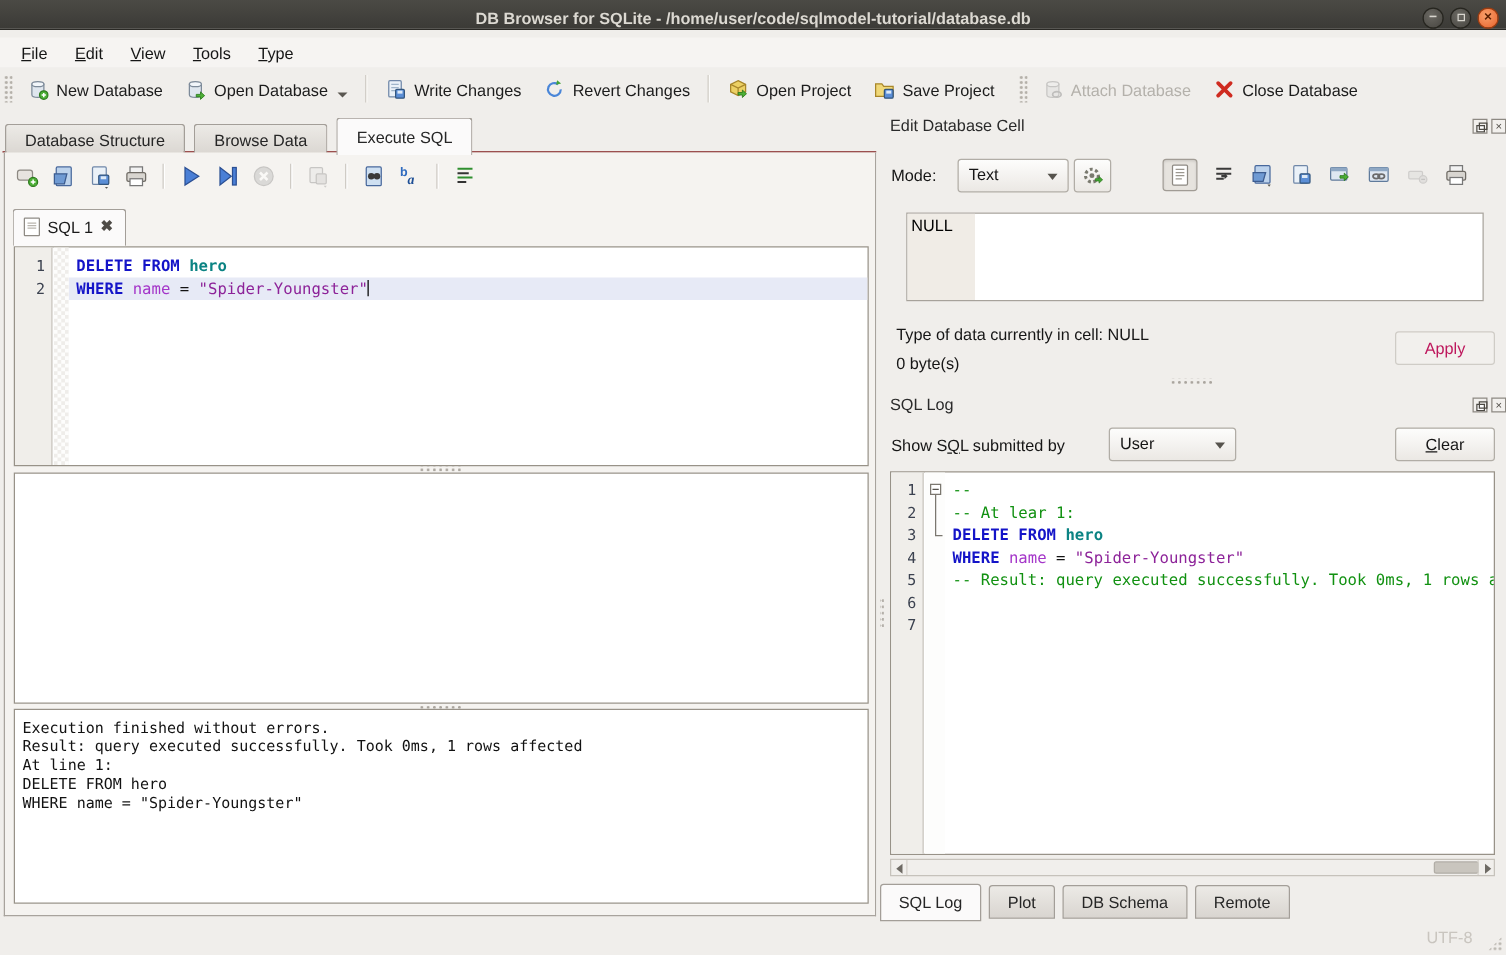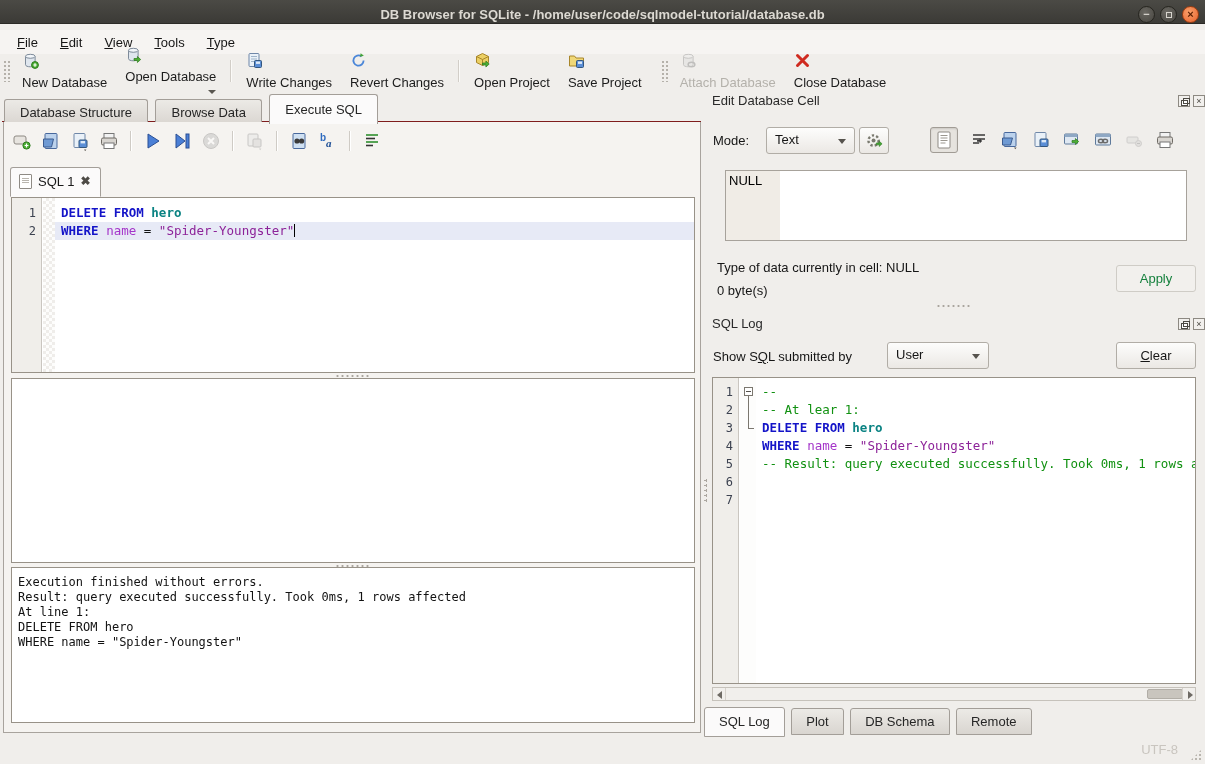--- a/index.html
+++ b/index.html
@@ -22,21 +22,21 @@
   .menubar { position:absolute; top:30px; left:0; right:0; height:24px; background:#f6f4f2;
     display:flex; align-items:center; padding-left:6px; font-size:13px; }
   .menu-item { display:inline-block; padding:3px 11px; color:#161616; }
   .menu-item::first-letter { text-decoration:underline; }
   
   .toolbar { position:absolute; top:54px; left:0; right:0; height:34px; background:#f0eeeb;
     display:flex; align-items:center; font-size:13px; }
   .tb-handle { width:7px; height:22px; margin:0 3px;
     background:radial-gradient(circle, #b5b1aa 1px, transparent 1.3px) 0 0/4px 4px; }
   .tb-sep { width:0; height:22px; border-left:1px solid #d2cec8; border-right:1px solid #fbfaf8; margin:0 5px; }
-  .tb-btn { display:flex; align-items:flex-start; gap:6px; padding:4px 9px; color:#1c1c1c; cursor:default;flex-direction:column; }
+  .tb-btn { display:flex; align-items:flex-end; gap:6px; padding:4px 9px; color:#1c1c1c; cursor:default; }
   .tb-btn.disabled { color:#b4b1ab; }
   .tb-btn.disabled svg { opacity:.4; filter:grayscale(1); }
   .tb-caret { width:0; height:0; border-left:4px solid transparent; border-right:4px solid transparent;
     border-top:4px solid #5a5751; margin-left:2px; align-self:flex-end; margin-bottom:2px; }
   .icon16 { width:17px; height:17px; flex:0 0 auto; }
   
   .tabbar { position:absolute; top:93px; left:2px; width:701px; height:29px; border-bottom:1px solid #7f1d1d; }
   .tab { position:relative; display:inline-block; margin:3px 1px -1px 2px; padding:5px 15px 5px 15px;
     background:linear-gradient(#eceae6,#d9d5d0); border:1px solid #a39e98; border-bottom:none;
     border-radius:3px 3px 0 0; font-size:13px; color:#262626; top:1px; }
@@ -97,21 +97,21 @@
   .dock-btn.restore::before { content:""; position:absolute; left:2px; top:4px; width:5px; height:4px; border:1px solid #4c4943; background:#fff; }
   .dock-btn.restore::after { content:""; position:absolute; left:4px; top:2px; width:5px; height:4px; border:1px solid #4c4943; }
   .label13 { position:absolute; font-size:13px; color:#161616; }
   .select { position:absolute; height:27px; border:1px solid #b1ada6; border-radius:3px;
     background:linear-gradient(#fdfdfc,#ebe8e4); font-size:13px; color:#161616;
     padding:4px 8px; }
   .select .car { position:absolute; right:8px; top:11px; width:0; height:0;
     border-left:4px solid transparent; border-right:4px solid transparent; border-top:5px solid #56534d; }
   .btn { position:absolute; height:27px; border:1px solid #b1ada6; border-radius:3px;
     background:linear-gradient(#fdfdfc,#ebe8e4); font-size:13px; color:#161616; text-align:center; }
-  .btn.disabled { background:#f2f0ed; color:#15803d; border-color:#cfccc6; }
+  .btn.disabled { background:#f2f0ed; color:#be185d; border-color:#cfccc6; }
   .mn { text-decoration:underline; }
   .cellbar-btn { width:28px; height:26px; display:flex; align-items:center; justify-content:center; border-radius:3px; }
   .cellbar-btn.checked { border:1px solid #a19c95; background:#e6e3de; box-shadow:inset 0 1px 2px rgba(0,0,0,.12); }
   .cellbox { position:absolute; left:725px; top:170px; width:462px; height:71px;
     background:#fff; border:1px solid #a7a29b; }
   .cellbox .cgut { position:absolute; left:0; top:0; bottom:0; width:54px; background:#f0ece6; }
   .cellbox .cval { position:absolute; left:3px; top:2px; font-size:13px; color:#000; }
   
   .logbox { position:absolute; left:712px; top:377px; width:484px; height:307px;
     background:#fff; border:1px solid #989288; }

